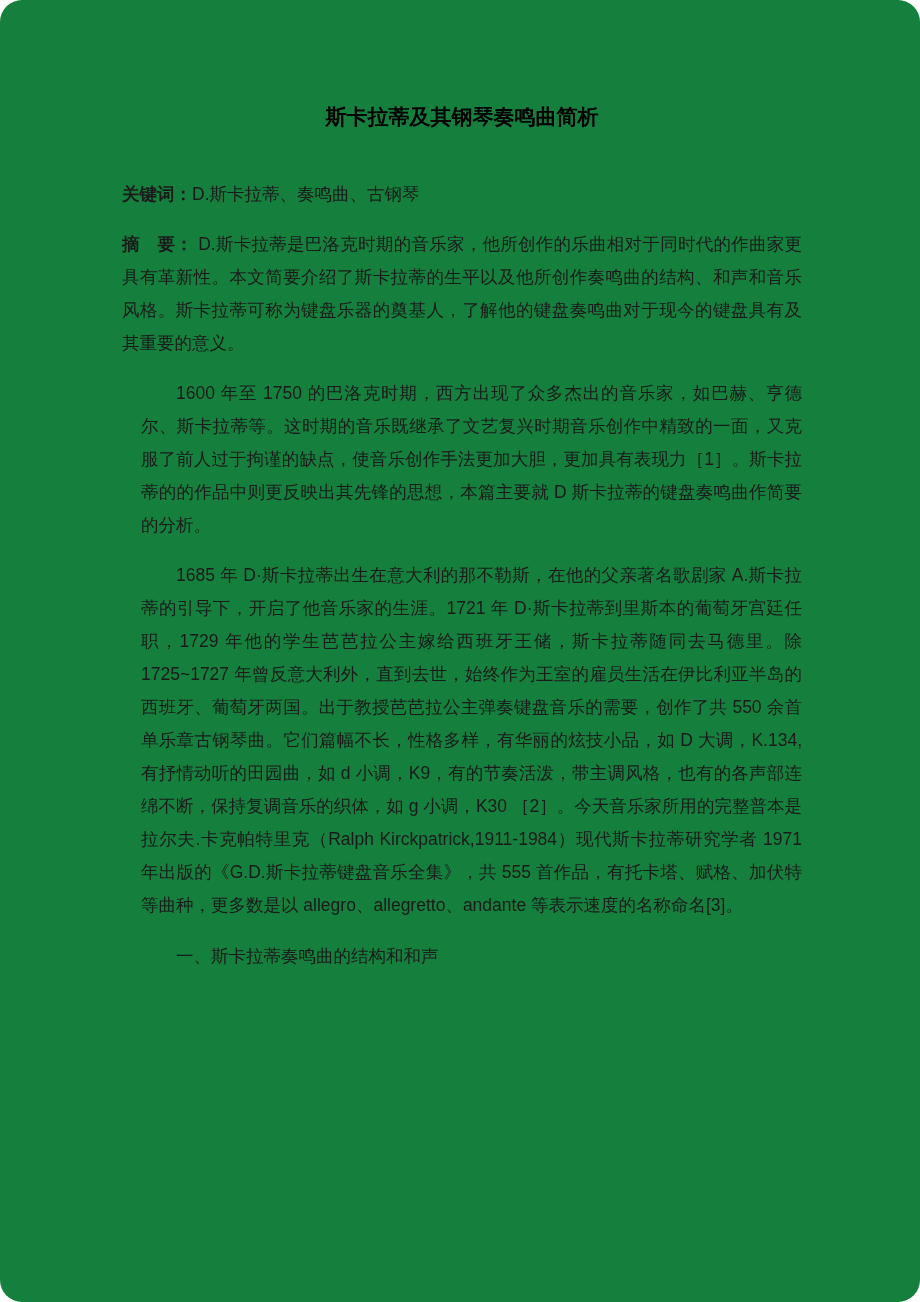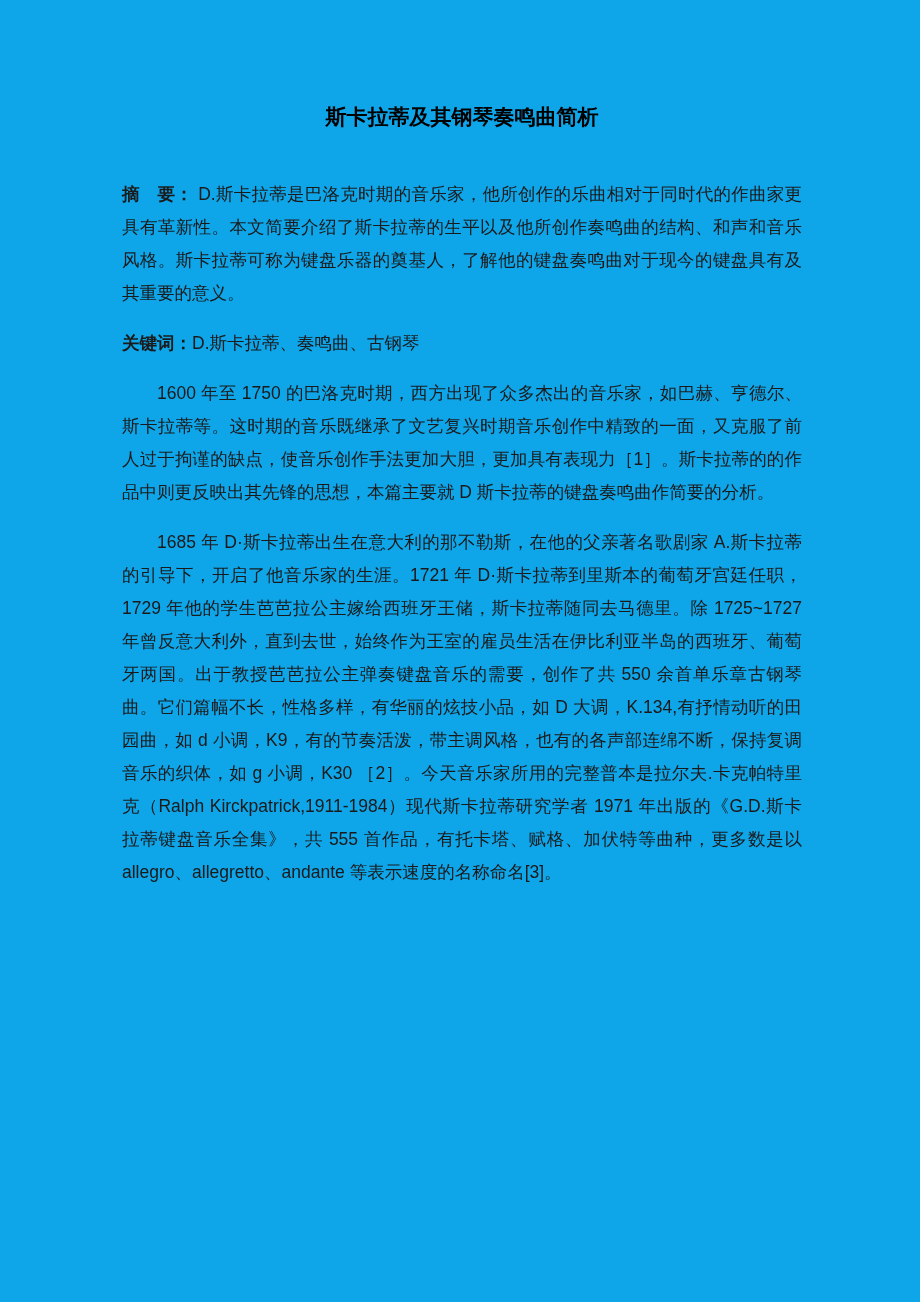--- a/index.html
+++ b/index.html
@@ -5,61 +5,64 @@
   html, body {
     margin: 0;
     padding: 0;
     background: #ffffff;
   }
   .page {
     position: relative;
     width: 920px;
     height: 1302px;
     box-sizing: border-box;
-    background: #0ea5e9;
+    background: #15803d;
     color: #1a1a1a;
     padding: 102px 118px 0 122px;
     font-family: "Liberation Sans", "DejaVu Sans", sans-serif;
     overflow: hidden;
+    border-radius: 22px;
   }
   .doc-title {
     margin: 0 0 46px 0;
     font-size: 21px;
     line-height: 30px;
     font-weight: bold;
     text-align: center;
     color: #000000;
   }
   .para {
     margin: 0 0 17px 0;
     font-size: 17.5px;
     line-height: 33px;
     text-align: justify;
     word-break: break-word;
   }
   .para.indent {
     text-indent: 2em;
+    margin-left: 19px;
   }
   .label {
     font-weight: bold;
   }
   .section-heading {
     margin-top: 18px;
   }
 </style>
 </head>
 <body>
 
 <div class="page">
 
   <h1 class="doc-title">斯卡拉蒂及其钢琴奏鸣曲简析</h1>
 
+  <p class="para"><span class="label">关键词：</span><span>D.斯卡拉蒂、奏鸣曲、古钢琴</span></p>
+
   <p class="para"><span class="label">摘　要：</span><span> D.斯卡拉蒂是巴洛克时期的音乐家，他所创作的乐曲相对于同时代的作曲家更具有革新性。本文简要介绍了斯卡拉蒂的生平以及他所创作奏鸣曲的结构、和声和音乐风格。斯卡拉蒂可称为键盘乐器的奠基人，了解他的键盘奏鸣曲对于现今的键盘具有及其重要的意义。</span></p>
-
-  <p class="para"><span class="label">关键词：</span><span>D.斯卡拉蒂、奏鸣曲、古钢琴</span></p>
 
   <p class="para indent">1600 年至 1750 的巴洛克时期，西方出现了众多杰出的音乐家，如巴赫、亨德尔、斯卡拉蒂等。这时期的音乐既继承了文艺复兴时期音乐创作中精致的一面，又克服了前人过于拘谨的缺点，使音乐创作手法更加大胆，更加具有表现力［1］。斯卡拉蒂的的作品中则更反映出其先锋的思想，本篇主要就 D 斯卡拉蒂的键盘奏鸣曲作简要的分析。</p>
 
   <p class="para indent">1685 年 D·斯卡拉蒂出生在意大利的那不勒斯，在他的父亲著名歌剧家 A.斯卡拉蒂的引导下，开启了他音乐家的生涯。1721 年 D·斯卡拉蒂到里斯本的葡萄牙宫廷任职，1729 年他的学生芭芭拉公主嫁给西班牙王储，斯卡拉蒂随同去马德里。除 1725~1727 年曾反意大利外，直到去世，始终作为王室的雇员生活在伊比利亚半岛的西班牙、葡萄牙两国。出于教授芭芭拉公主弹奏键盘音乐的需要，创作了共 550 余首单乐章古钢琴曲。它们篇幅不长，性格多样，有华丽的炫技小品，如 D 大调，K.134,有抒情动听的田园曲，如 d 小调，K9，有的节奏活泼，带主调风格，也有的各声部连绵不断，保持复调音乐的织体，如 g 小调，K30 ［2］。今天音乐家所用的完整普本是拉尔夫.卡克帕特里克（Ralph Kirckpatrick,1911-1984）现代斯卡拉蒂研究学者 1971 年出版的《G.D.斯卡拉蒂键盘音乐全集》，共 555 首作品，有托卡塔、赋格、加伏特等曲种，更多数是以 allegro、allegretto、andante 等表示速度的名称命名[3]。</p>
 
+  <p class="para indent section-heading">一、斯卡拉蒂奏鸣曲的结构和和声</p>
 
 
 </div>
 
 </body></html>

